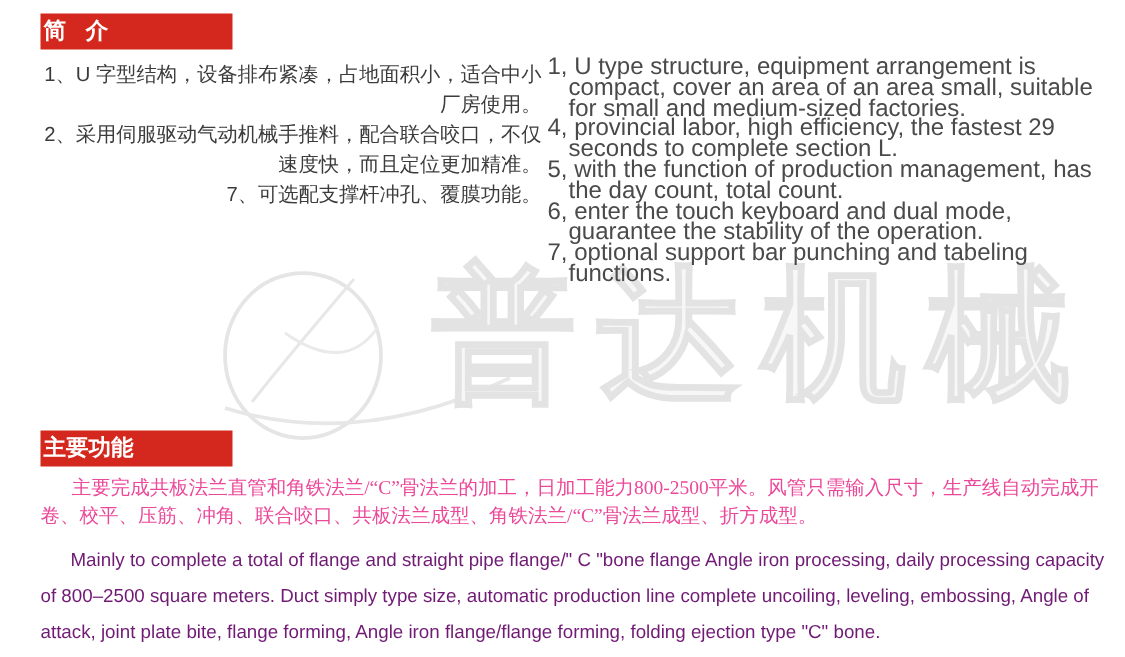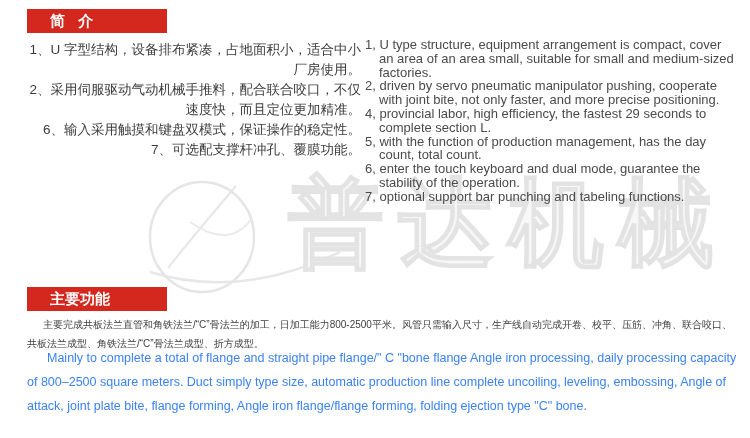--- a/index.html
+++ b/index.html
@@ -33,28 +33,28 @@
     color: #f7f7f7;
     -webkit-text-stroke: 1.5px #e3e3e3;
   }
 
   .content { position: relative; z-index: 1; }
 
   
   .banner {
     position: absolute;
     left: 27px;
-    width: 140px;
+    width: 128px;
     height: 24px;
     background: #d4281e;
     color: #ffffff;
     font-weight: bold;
     font-size: 15px;
     line-height: 24px;
-    padding-left: 23px;
+    padding-left: 2px;
   }
   .banner-intro { top: 9px; word-spacing: 9px; }
   .banner-functions { top: 287px; }
 
   
   ul { list-style: none; }
   .zh-list {
     position: absolute;
     left: 27px;
     top: 40px;
@@ -66,48 +66,49 @@
   }
   .zh-list li {
     padding-left: 1.55em;
     text-indent: -1.55em;
   }
   .en-list {
     position: absolute;
     left: 365px;
     top: 38px;
     width: 374px;
-    font-size: 13px;
+    font-size: 16px;
     line-height: 13.8px;
     color: #4a4a4a;
   }
   .en-list li {
     padding-left: 14px;
     text-indent: -14px;
   }
 
   
   .zh-para {
     position: absolute;
     left: 27px;
     top: 316px;
     width: 707px;
-    font-size: 10px;
+    font-size: 13px;
     line-height: 18.5px;
-    color: #404040;
+    color: #ec4899;
     text-indent: 1.6em;
+    font-family: Liberation Serif, serif;
   }
   .en-para {
     position: absolute;
     left: 27px;
-    top: 346px;
+    top: 361px;
     width: 712px;
     font-size: 12.5px;
     line-height: 24px;
-    color: #3b82f6;
+    color: #701a75;
     text-indent: 20px;
   }
 </style>
 </head>
 <body>
 
 <div class="page">
 
   <div class="watermark">
     <svg class="wm-svg" width="750" height="438" viewBox="0 0 750 438">
@@ -121,27 +122,25 @@
 
   <div class="content">
 
     <div class="banner banner-intro">
       <span>简 介</span>
     </div>
 
     <ul class="zh-list">
       <li>1、U 字型结构，设备排布紧凑，占地面积小，适合中小厂房使用。</li>
       <li>2、采用伺服驱动气动机械手推料，配合联合咬口，不仅速度快，而且定位更加精准。</li>
-      <li>6、输入采用触摸和键盘双模式，保证操作的稳定性。</li>
       <li>7、可选配支撑杆冲孔、覆膜功能。</li>
     </ul>
 
     <ul class="en-list">
       <li>1, U type structure, equipment arrangement is compact, cover an area of an area small, suitable for small and medium-sized factories.</li>
-      <li>2, driven by servo pneumatic manipulator pushing, cooperate with joint bite, not only faster, and more precise positioning.</li>
       <li>4, provincial labor, high efficiency, the fastest 29 seconds to complete section L.</li>
       <li>5, with the function of production management, has the day count, total count.</li>
       <li>6, enter the touch keyboard and dual mode, guarantee the stability of the operation.</li>
       <li>7, optional support bar punching and tabeling functions.</li>
     </ul>
 
     <div class="banner banner-functions">
       <span>主要功能</span>
     </div>
 

